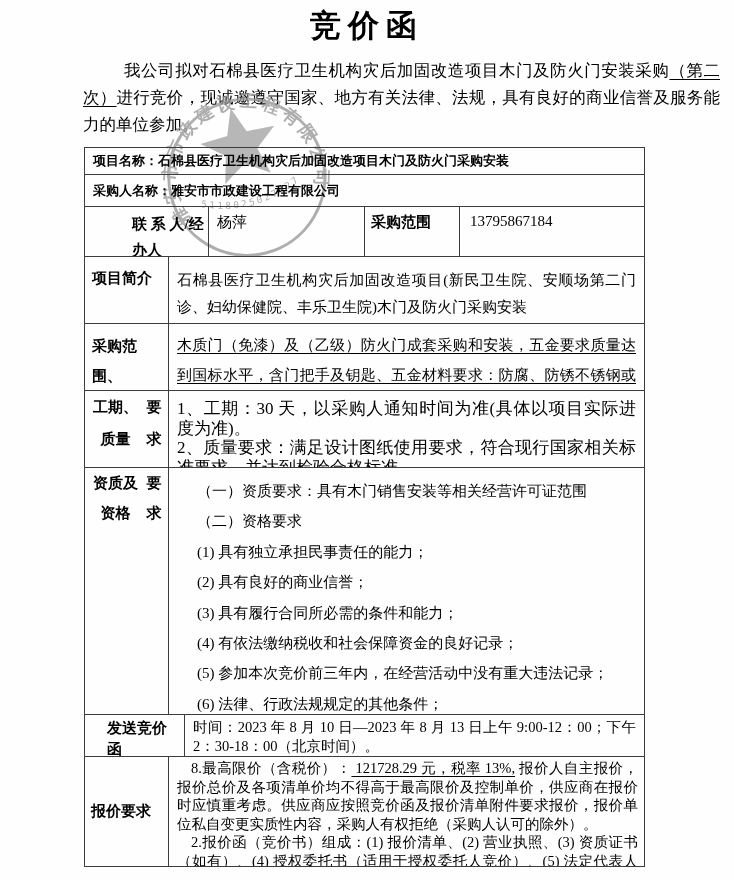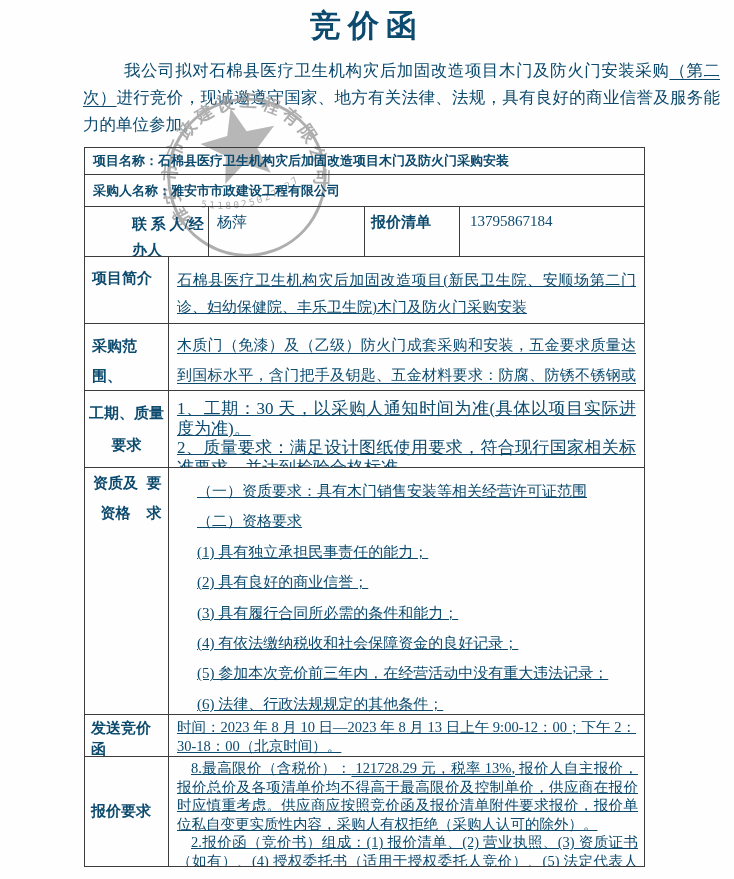--- a/index.html
+++ b/index.html
@@ -1,18 +1,18 @@
 <!DOCTYPE html>
 <html><head>
 <meta charset="utf-8">
 <style>
   html,body{margin:0;padding:0;background:#e8e8e8;}
   .page{
     position:relative;width:734px;height:879px;background:#fefefe;
-    font-family:"Liberation Serif","DejaVu Serif",serif;color:#0c4a6e;
+    font-family:"Liberation Serif","DejaVu Serif",serif;color:#000000;
     overflow:hidden;margin:0 auto;
   }
   .title{
     position:absolute;top:6px;left:0;width:100%;text-align:center;
     font-size:31px;font-weight:bold;letter-spacing:7px;line-height:40px;
   }
   .intro{
     position:absolute;left:83px;top:57px;width:637px;
     font-size:16.5px;line-height:27px;text-align:justify;text-indent:41px;
   }
@@ -29,21 +29,21 @@
     position:absolute;left:84px;top:147px;width:559px;
     border:1px solid #3c3c3c;background:transparent;
   }
   .row{display:flex;border-bottom:1px solid #3c3c3c;box-sizing:border-box;}
   .row:last-child{border-bottom:none;}
   .cell{box-sizing:border-box;overflow:hidden;font-size:15px;}
   .lab{
     width:84px;flex:0 0 84px;border-right:1px solid #3c3c3c;
     font-weight:bold;padding:0 4px 0 7px;
   }
-  .val{flex:1;padding:0 8px;text-decoration:underline;}
+  .val{flex:1;padding:0 8px;}
 
   
   .r-single{height:27px;align-items:center;font-weight:bold;}
   .r-single .line{padding-left:8px;font-size:13px;white-space:nowrap;overflow:hidden;}
   .r2{height:32px;}
 
   
   .r3{height:50px;}
   .r3 .lab{line-height:26px;padding-top:4px;margin-left:40px;}
   .r3 .c-name{width:156px;flex:0 0 156px;border-right:1px solid #3c3c3c;padding:6px 8px 0;}
@@ -55,32 +55,32 @@
   .r4 .lab{padding-top:12px;}
   .r4 .val{line-height:27px;padding-top:10px;text-align:justify;}
 
   
   .r5{height:67px;}
   .r5 .lab{line-height:30px;padding-top:7px;}
   .r5 .val{line-height:30px;padding-top:6px;text-align:justify;}
 
   
   .r6{height:77px;}
-  .r6 .lab{display:flex;flex-direction:column;justify-content:center;text-align:center;line-height:32px;padding:0 3px;}
+  .r6 .lab{display:flex;justify-content:center;text-align:center;line-height:32px;padding:0 3px;}
   .r6 .val{font-size:17px;line-height:19.5px;padding-top:8px;text-align:justify;}
 
   
   .r7{height:247px;}
   .r7 .lab{display:flex;flex-direction:row;justify-content:center;text-align:center;line-height:30px;padding:0 3px;}
   .r7 .val{padding:8px 8px 0 28px;}
   .r7 .val p{margin:0;line-height:30.4px;}
 
   
   .r8{height:42px;}
-  .r8 .lab{line-height:21px;padding-top:3px;padding-left:6px;}
+  .r8 .lab{line-height:21px;padding-top:3px;padding-left:6px;margin-left:16px;}
   .r8 .val{font-size:14.5px;line-height:19px;padding-top:3px;text-align:justify;}
 
   
   .r9{height:109px;}
   .r9 .lab{display:flex;align-items:center;padding-left:6px;}
   .r9 .val{font-size:14.5px;line-height:18.6px;padding:2px 6px 0 8px;text-align:justify;}
   .r9 .val p{margin:0;text-indent:14px;}
 </style>
 </head>
 <body>
@@ -115,21 +115,21 @@
     <div class="row r-single r2">
       <div class="cell line"><span>采购人名称：</span><span>雅安市市政建设工程有限公司</span></div>
     </div>
 
     <div class="row r3">
       <div class="cell lab">
         <div>联 系 人/经</div>
         <div>办人</div>
       </div>
       <div class="cell c-name">杨萍</div>
-      <div class="cell c-mlabel">报价清单</div>
+      <div class="cell c-mlabel">采购范围</div>
       <div class="cell c-phone">13795867184</div>
     </div>
 
     <div class="row r4">
       <div class="cell lab">项目简介</div>
       <div class="cell val">石棉县医疗卫生机构灾后加固改造项目(新民卫生院、安顺场第二门诊、妇幼保健院、丰乐卫生院)木门及防火门采购安装</div>
     </div>
 
     <div class="row r5">
       <div class="cell lab">

